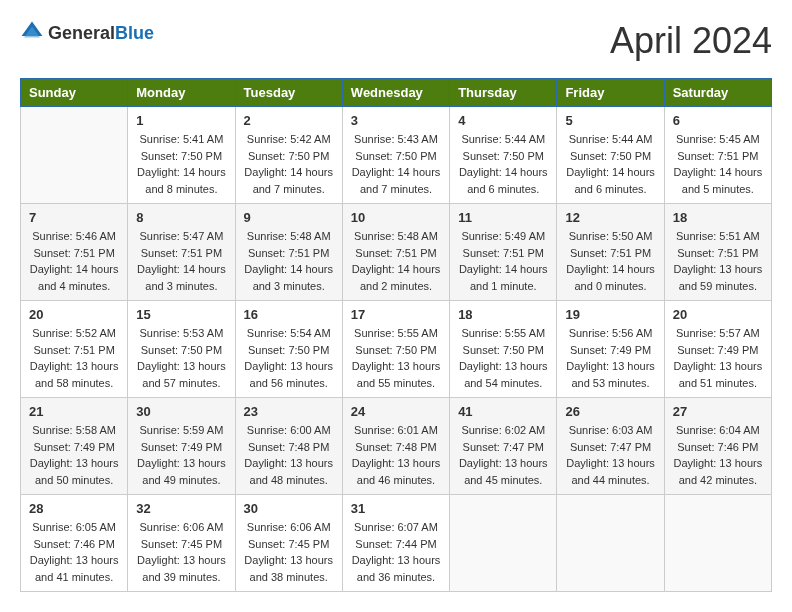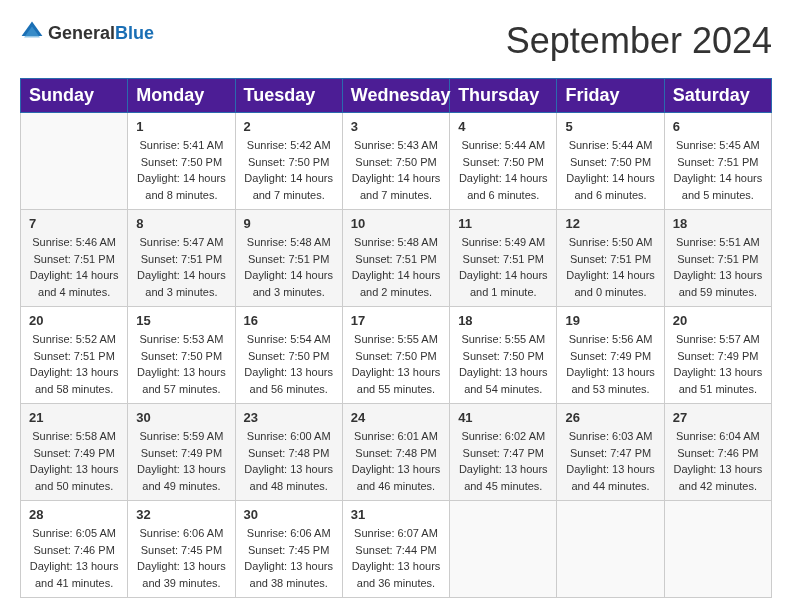--- a/index.html
+++ b/index.html
@@ -46,25 +46,25 @@
     .subtitle {
       font-size: 15px;
       color: #333;
     }
     table {
       width: 100%;
       border-collapse: collapse;
       table-layout: fixed;
     }
     thead th {
-      background-color: #4c1d95;
+      background-color: #4d7c0f;
       color: #fff;
       text-align: left;
       padding: 6px 8px;
-      font-size: 18px;
+      font-size: 13px;
       font-weight: bold;
       border: 1px solid #2a6aae;
       margin-top: 35px;
     }
     tbody td {
       border: 1px solid #ccc;
       vertical-align: top;
       padding: 6px 8px;
       min-height: 80px;
       height: 90px;
@@ -97,21 +97,21 @@
   <div class="logo">
     <svg class="logo-icon" viewBox="0 0 30 30" xmlns="http://www.w3.org/2000/svg">
       <polygon points="15,2 28,20 2,20" fill="#1a6fb5"></polygon>
       <polygon points="15,8 25,22 5,22" fill="#4a9fd5" opacity="0.6"></polygon>
     </svg>
     <div>
       <span class="logo-text-general">General</span><span class="logo-text-blue">Blue</span>
     </div>
   </div>
   <div class="title-block">
-    <div class="month-title">September 2024</div>
+    <div class="month-title">April 2024</div>
   </div>
 </div>
 
 <table>
   <thead>
     <tr>
     <th>Sunday</th>
         <th>Monday</th>
         <th>Tuesday</th>
         <th>Wednesday</th>

